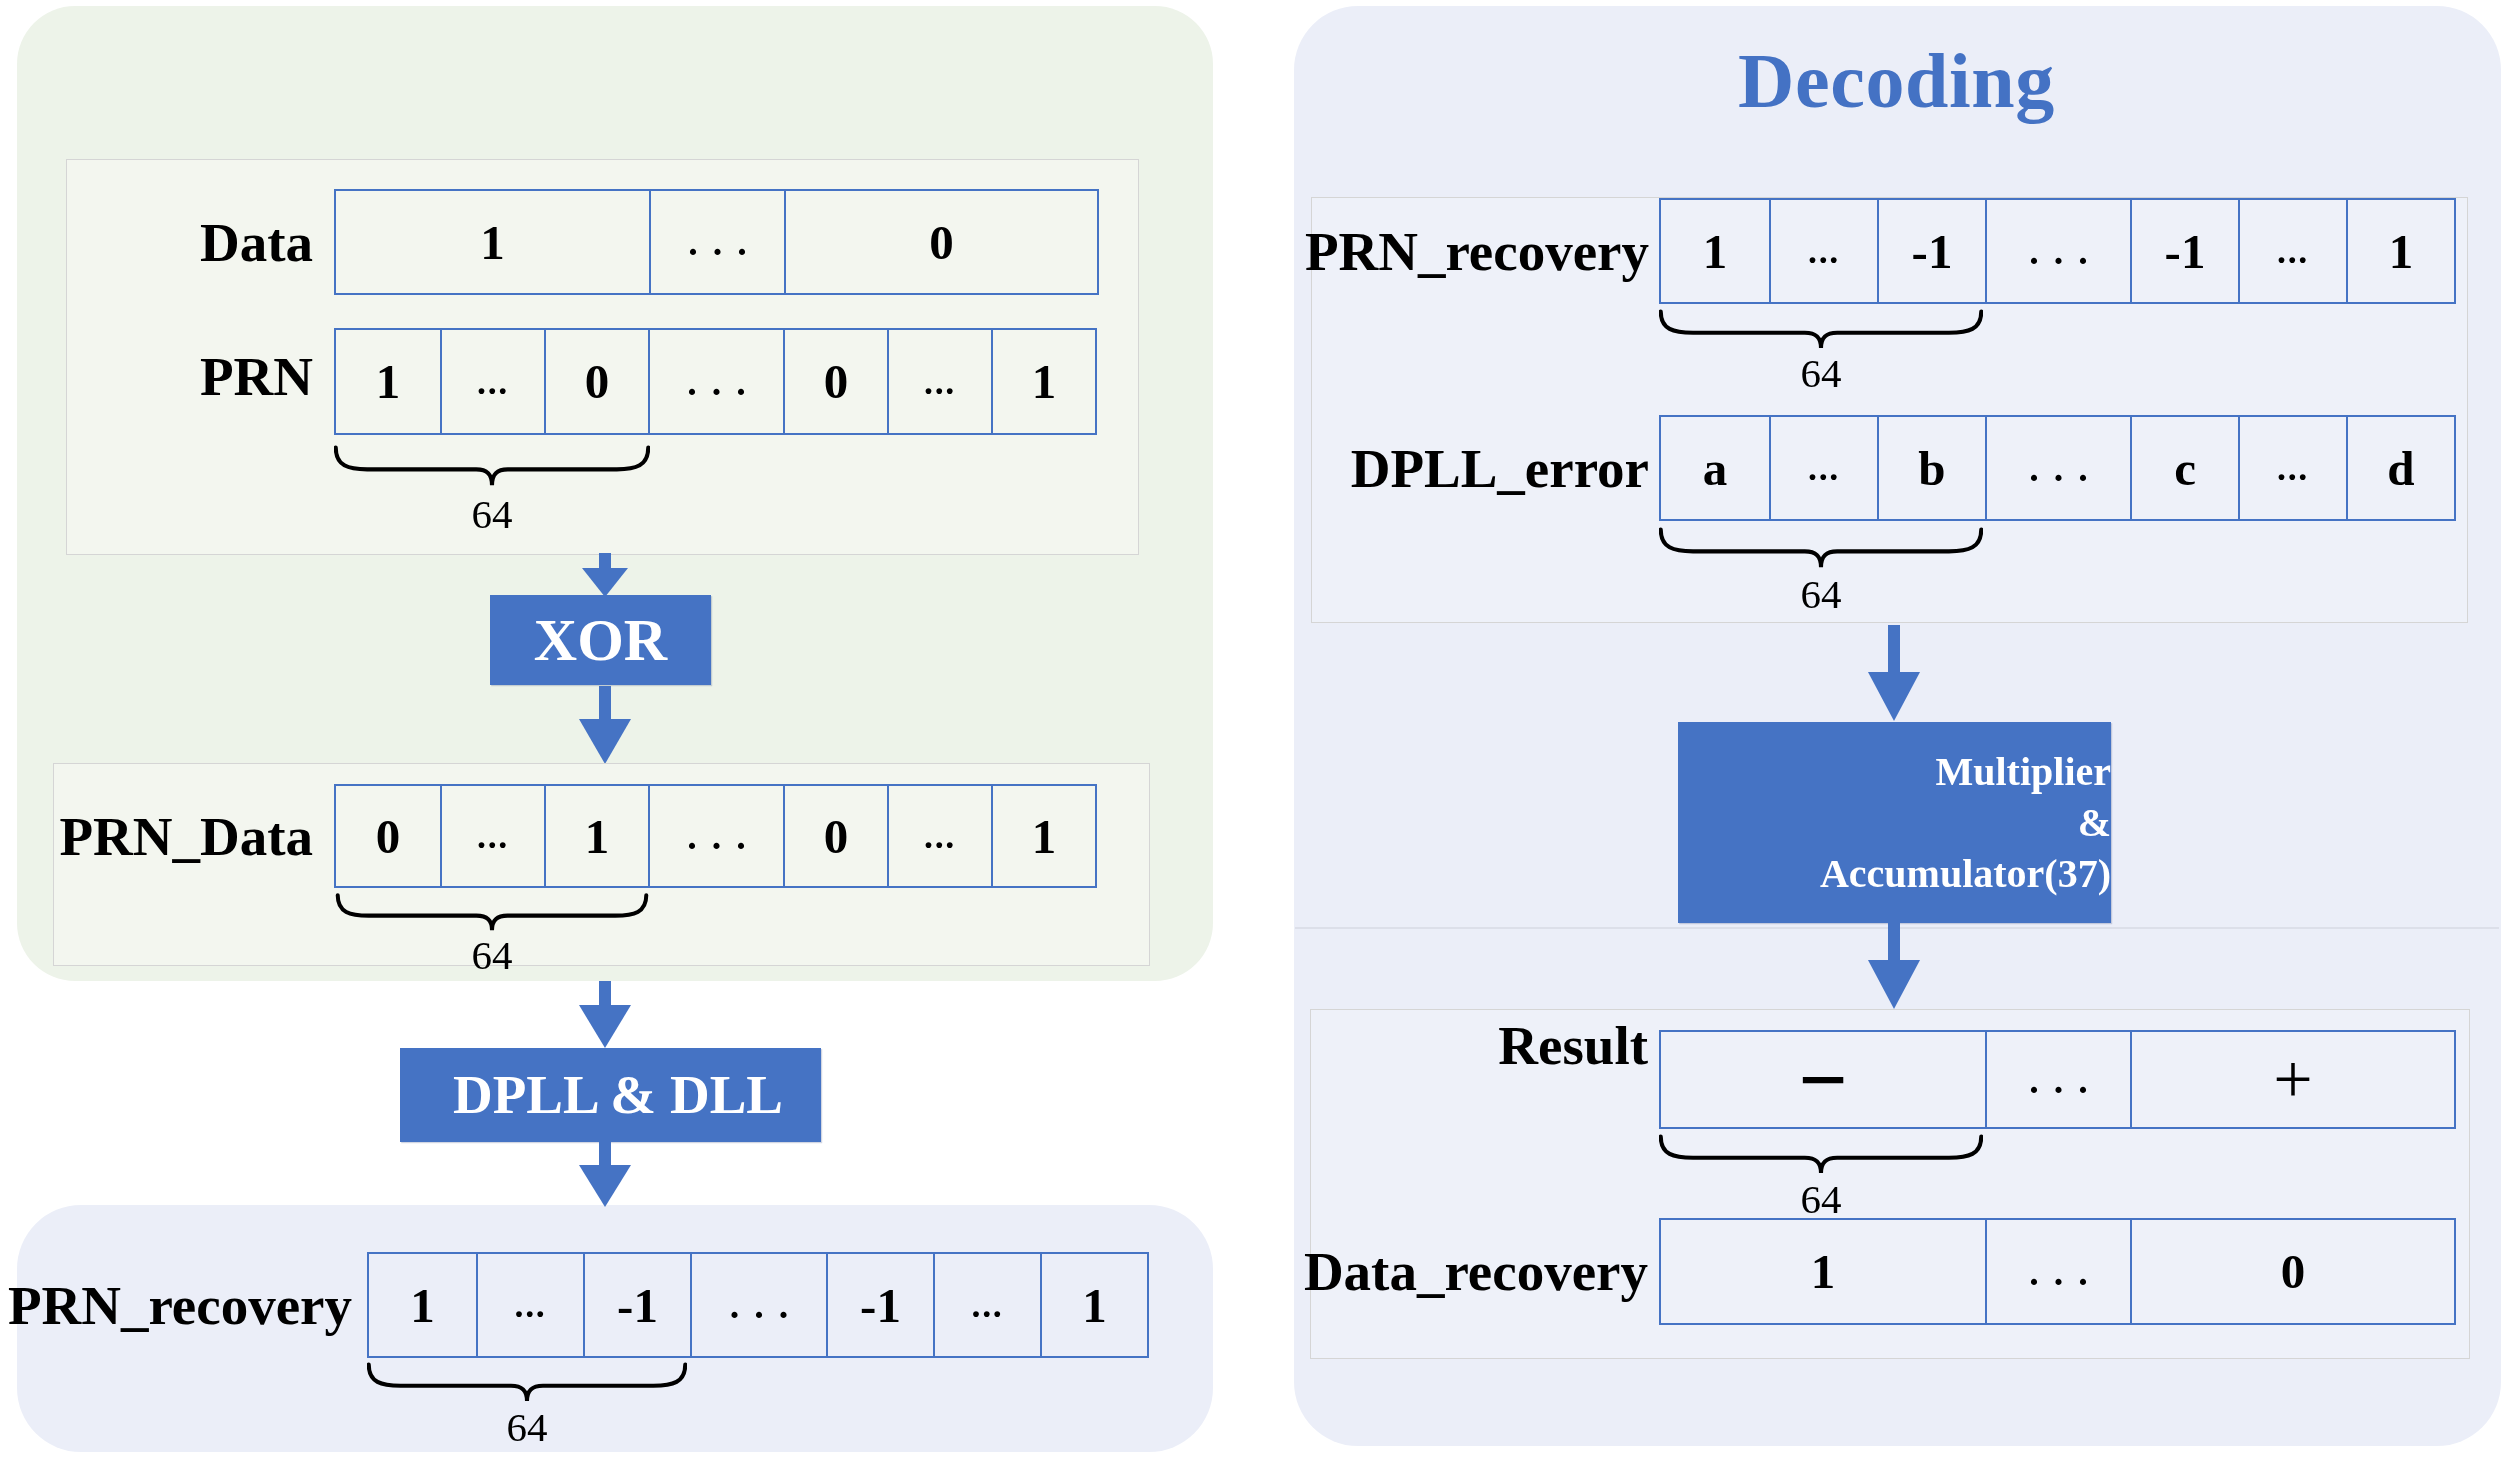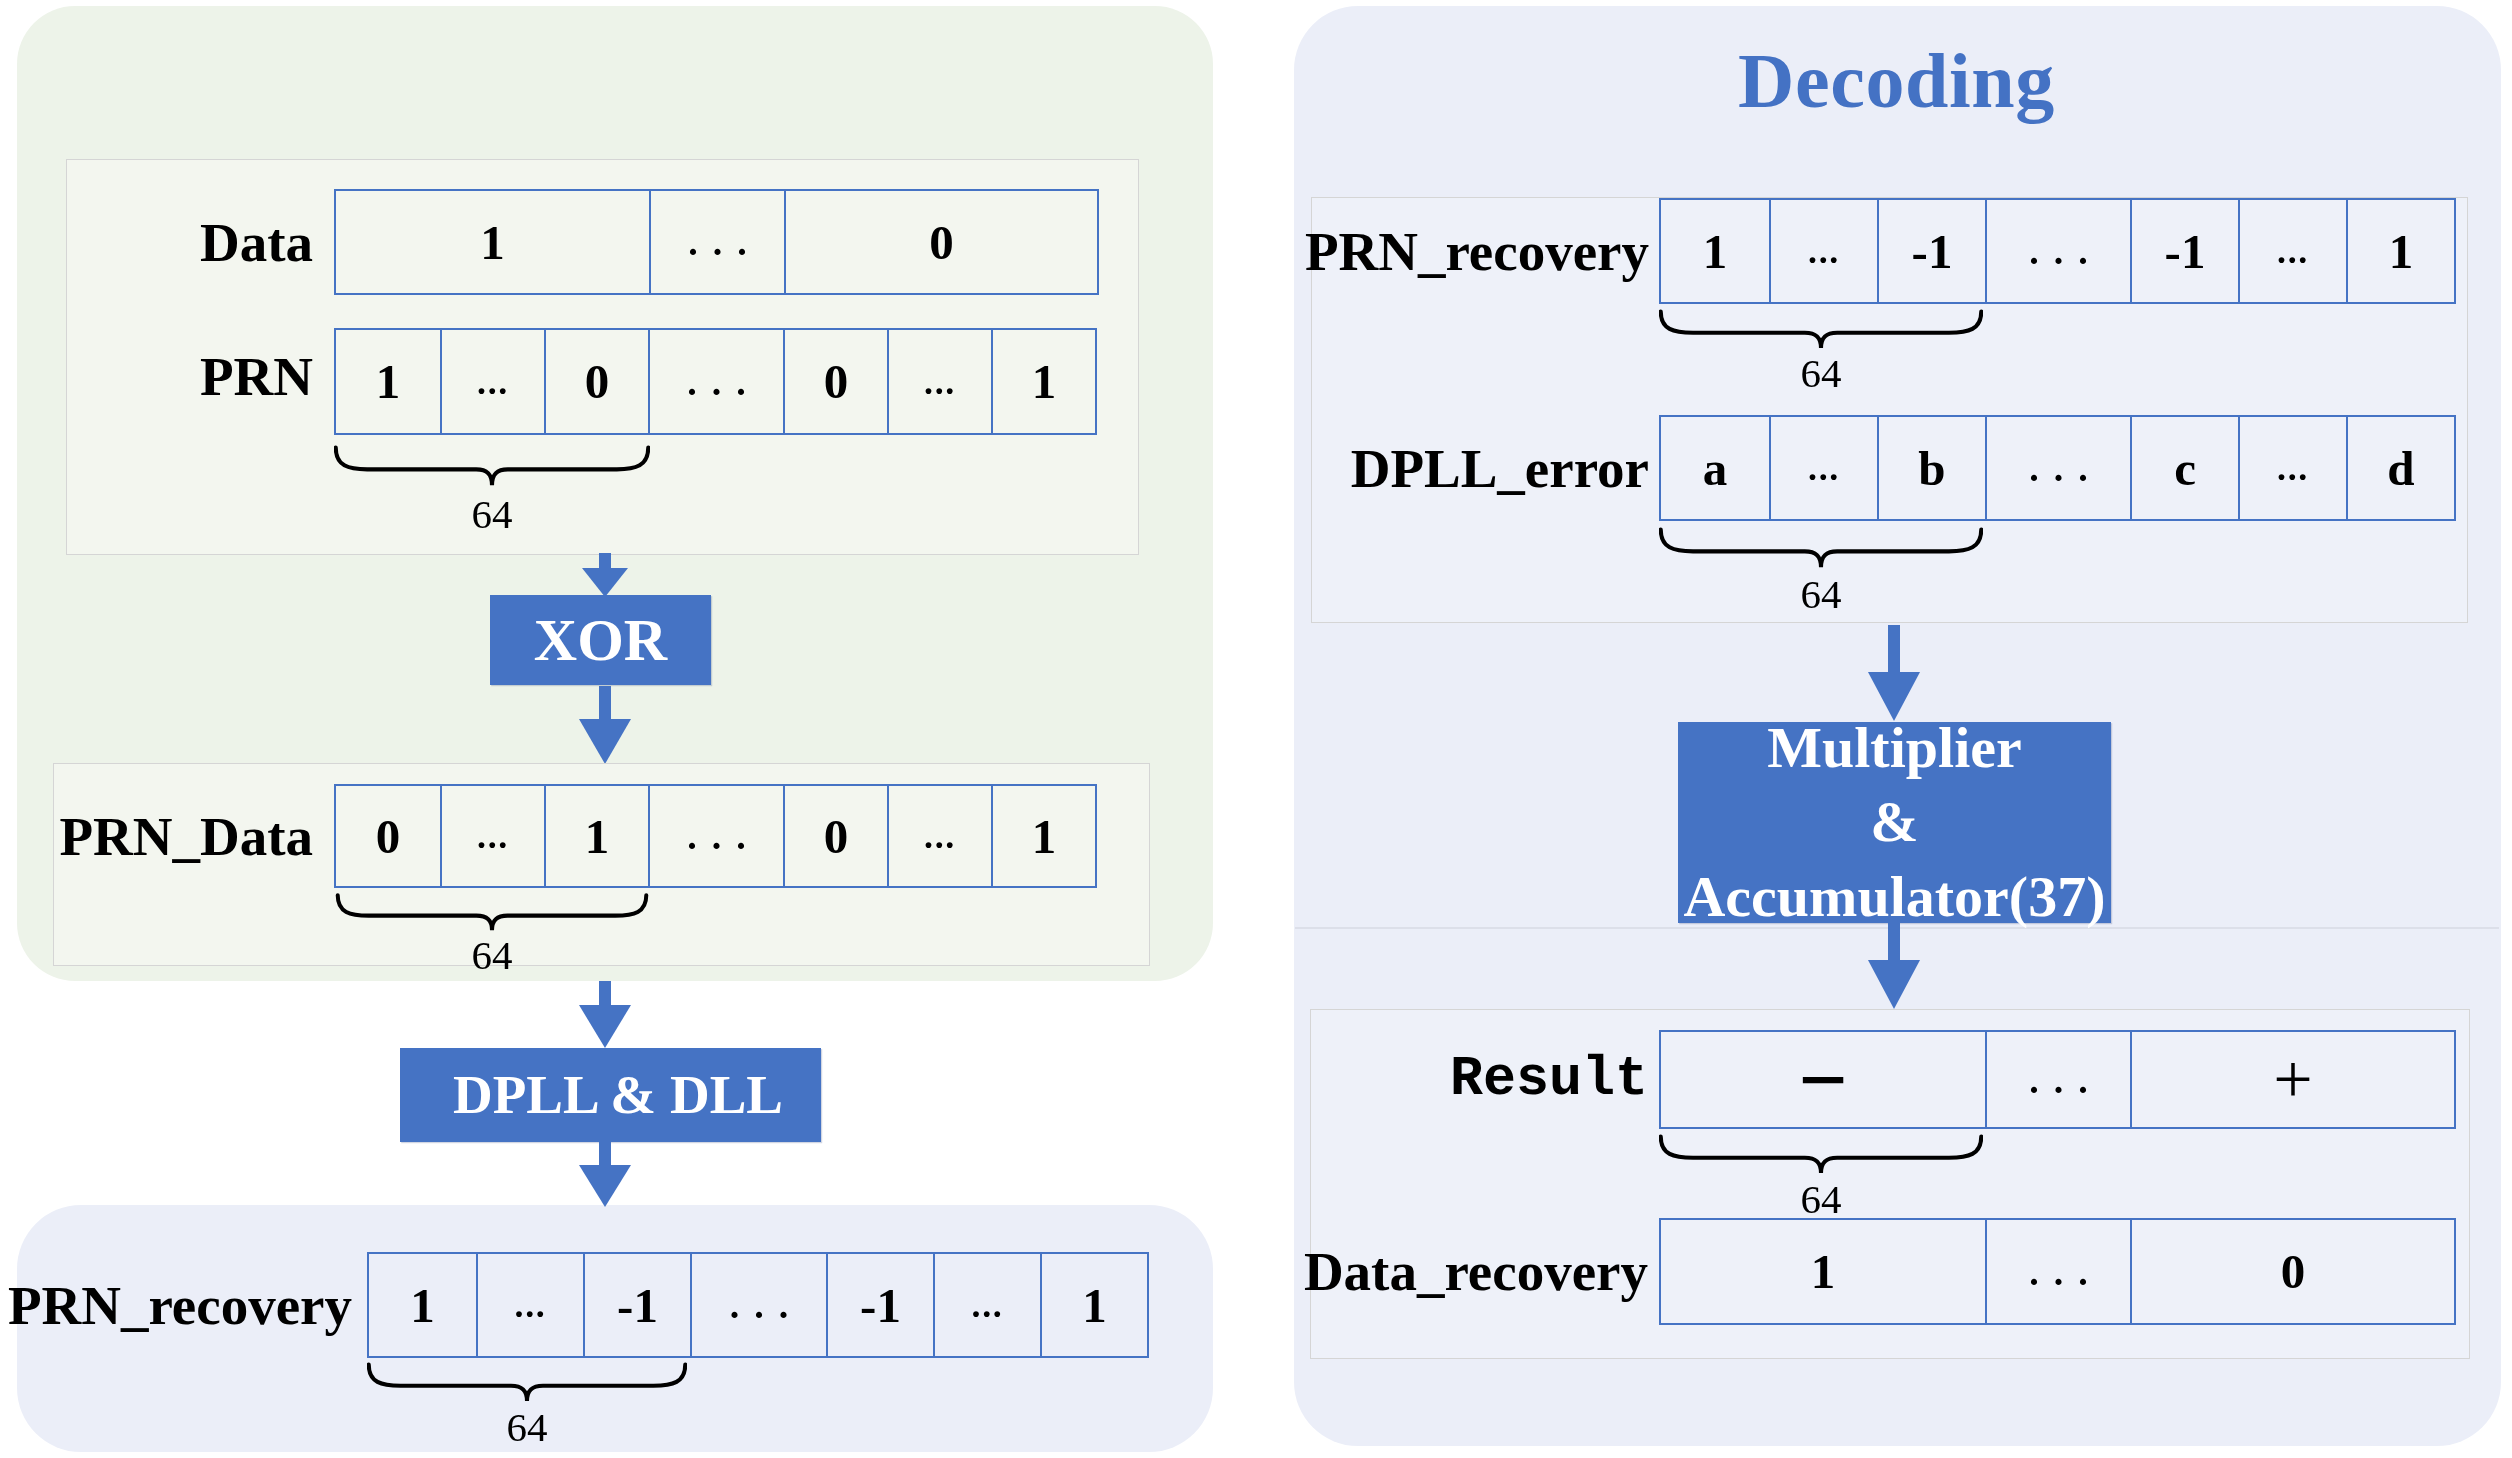--- a/index.html
+++ b/index.html
@@ -43,21 +43,21 @@
   .sym-minus .t{font-size:87px;font-weight:bold;line-height:0;}
   .sym-plus .t{font-size:70px;font-weight:400;}
   .bluebox{
     position:absolute;background:var(--accent);color:#fff;
     display:flex;flex-direction:column;align-items:center;justify-content:center;
     font-weight:bold;text-align:center;box-shadow:1.2px 1.2px 0 rgba(70,90,140,.25);
   }
   .bluebox .bl{line-height:1.28;}
   .xor{font-size:60px;}
   .dpll{font-size:55px;padding-left:15px;}
-  .mult{font-size:58px;}
+  .mult{font-size:40px;align-items:flex-end;}
   .arrow{position:absolute;display:flex;flex-direction:column;align-items:center;}
   .arrow .stem{width:11.6px;flex:1;background:var(--accent);}
   .arrow .head{width:0;height:0;border-style:solid;border-color:var(--accent) transparent transparent transparent;}
   .brace{position:absolute;}
   .n64{
     position:absolute;text-align:center;font-size:41px;font-weight:400;height:46px;line-height:46px;
   }
 </style>
 </head>
 <body>
@@ -280,21 +280,21 @@
     <div class="bl">Accumulator(37)</div>
   </div>
 
   <div class="arrow" style="left:1868px;top:922px;width:52px;height:87px;">
     <div class="stem"></div>
     <div class="head" style="border-width:49px 26px 0 26px;"></div>
   </div>
 
   <div class="gbox bluefill" style="left:1310px;top:1009px;width:1160px;height:350px;"></div>
 
-  <div class="lbl" style="left:1404px;top:1030px;width:244px;height:99px;font-family:Liberation Mono, monospace;">Result</div>
+  <div class="lbl" style="left:1404px;top:996px;width:244px;height:99px;">Result</div>
   <div class="row R" style="left:1659px;top:1030px;height:99px;">
     <div class="cell b sym-minus">
         <span class="t">−</span>
       </div>
     <div class="cell w dotsw">
         <span class="t">...</span>
       </div>
     <div class="cell b sym-plus">
         <span class="t">+</span>
       </div>

